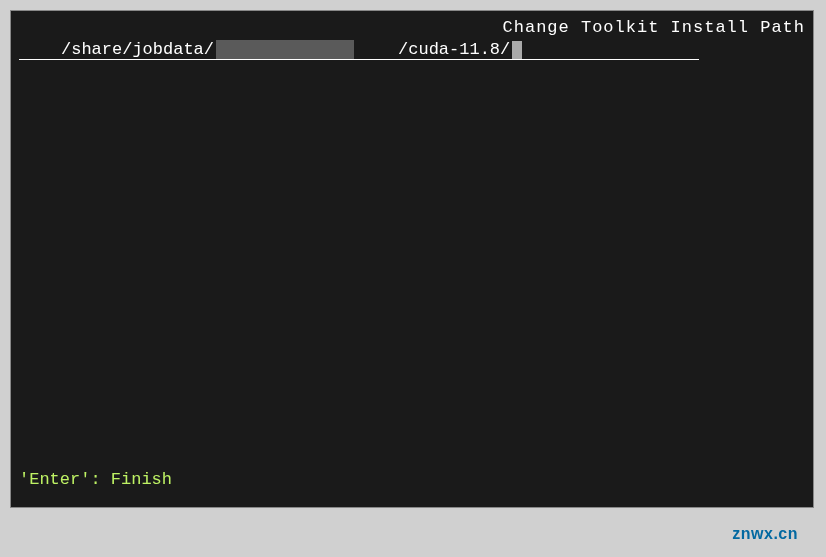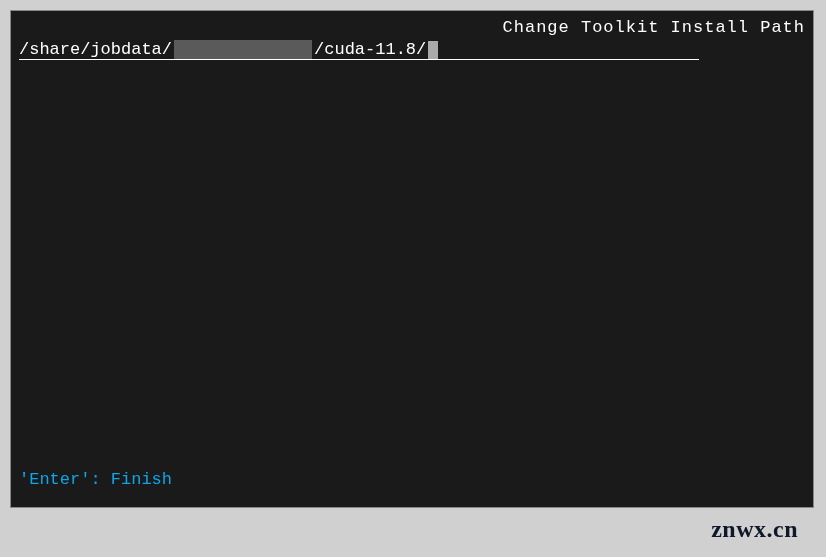--- a/index.html
+++ b/index.html
@@ -32,20 +32,21 @@
       color: #ffffff;
       letter-spacing: 1px;
     }
     .path-line {
       display: flex;
       align-items: center;
       position: relative;
     }
     .path-part {
       color: #ffffff;
+      margin-left: 42px;
     }
     .redacted {
       display: inline-block;
       width: 138px;
       height: 20px;
       background: #5a5a5a;
       vertical-align: middle;
       margin: 0 2px;
     }
     .cursor {
@@ -61,30 +62,30 @@
       left: 8px;
       top: 48px;
       width: 680px;
       height: 1px;
       background: #ffffff;
     }
     .footer-line {
       position: absolute;
       bottom: 16px;
       left: 8px;
-      color: #0ea5e9;
+      color: #bef264;
     }
     .watermark {
       position: absolute;
       bottom: 14px;
       right: 28px;
-      font-family: Liberation Serif, serif;
-      font-size: 24px;
+      font-family: Liberation Sans, sans-serif;
+      font-size: 16px;
       font-weight: bold;
-      color: #0f172a;
+      color: #0369a1;
       letter-spacing: 0.5px;
     }
   </style>
 </head>
 <body>
 
 <div class="terminal">
   <div class="title-line">Change Toolkit Install Path</div>
   <div class="path-line">
     <span class="path-part">/share/jobdata/</span>

